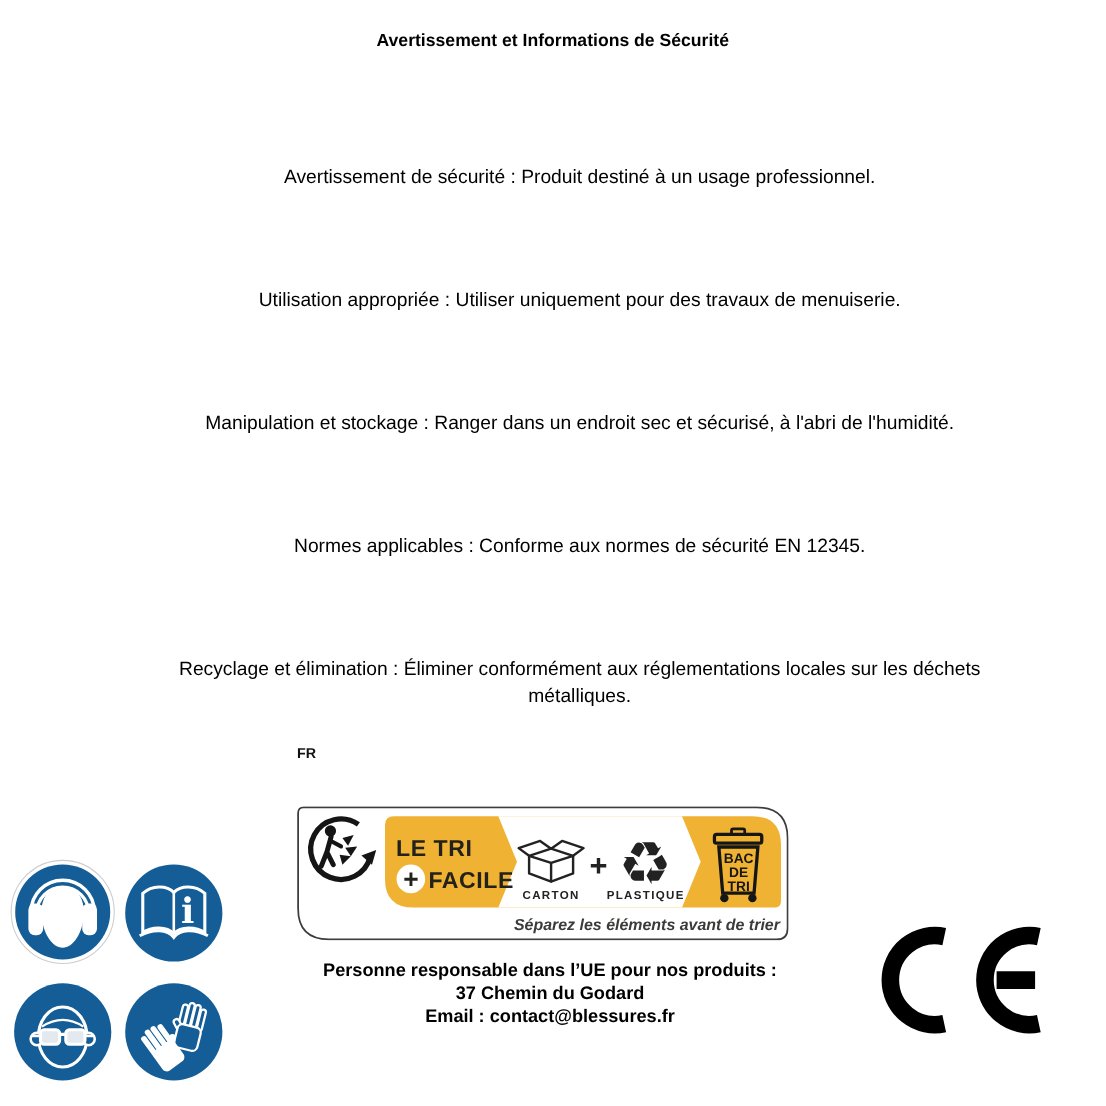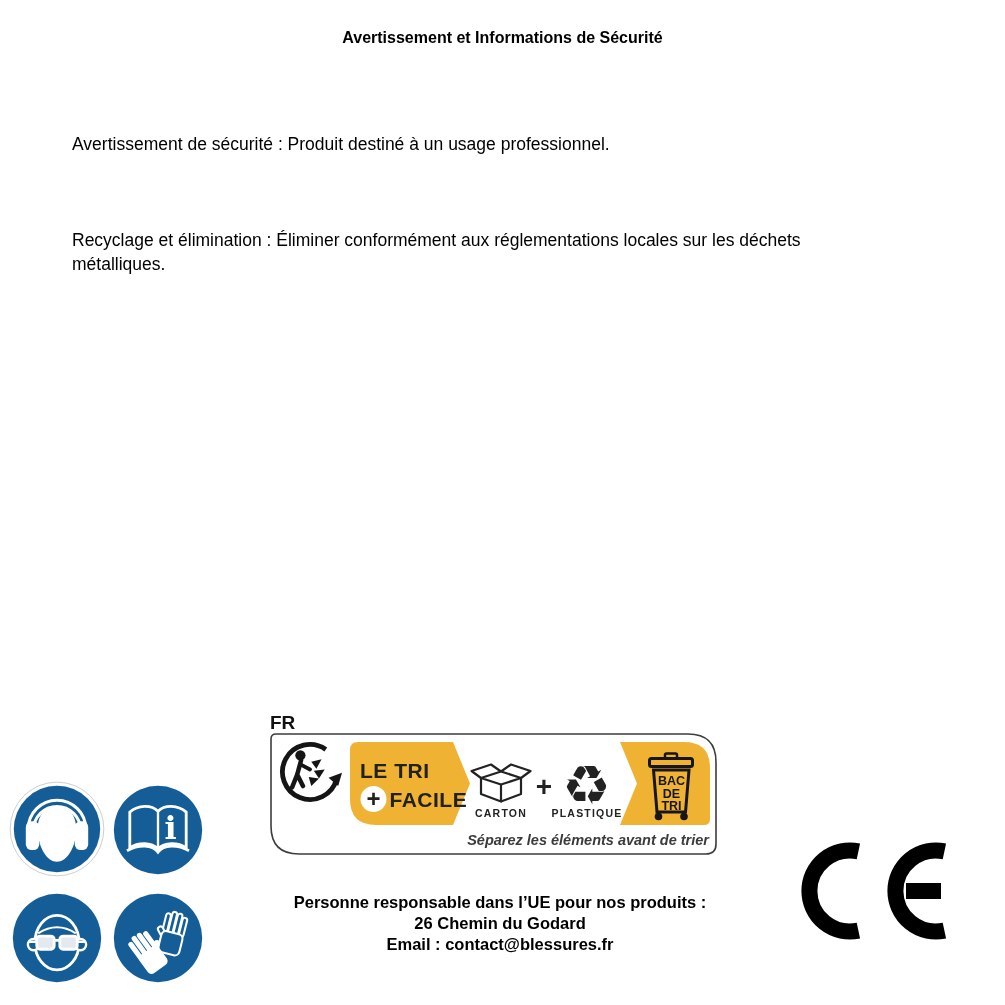--- a/index.html
+++ b/index.html
@@ -8,38 +8,41 @@
     font-family:"Liberation Sans","DejaVu Sans",sans-serif;color:#000;
   }
   .title{
     position:absolute;top:29px;left:0;width:1005px;text-align:center;
     font-size:16px;font-weight:bold;
   }
   .paras{
     position:absolute;left:72px;top:84px;width:910px;
     font-size:17.5px;line-height:24px;white-space:pre;
   }
-  .paras p{margin:0 0 24px 0;}
+  .paras p{margin:16px 0 24px 0;text-align:center;}
   .picto{position:absolute;}
-  .fr-tag{position:absolute;left:270px;top:712px;font-size:19px;font-weight:bold;color:#111;}
+  .fr-tag{position:absolute;left:270px;top:677px;font-size:13px;font-weight:bold;color:#111;}
   .tri-label{position:absolute;left:270px;top:733px;width:447px;height:148px;}
   .tri-label svg{position:absolute;left:0;top:0;}
   .address{
     position:absolute;left:245px;top:872px;width:510px;text-align:center;
-    font-weight:bold;font-size:16.5px;line-height:21px;color:#000;margin-top:20px;
+    font-weight:bold;font-size:16.5px;line-height:21px;color:#000;
   }
   .ce{position:absolute;left:795px;top:838px;}
 </style>
 </head>
 <body>
 
 <div class="title">Avertissement et Informations de Sécurité</div>
 
 <div class="paras">
   <p>Avertissement de sécurité : Produit destiné à un usage professionnel.</p>
+  <p>Utilisation appropriée : Utiliser uniquement pour des travaux de menuiserie.</p>
+  <p>Manipulation et stockage : Ranger dans un endroit sec et sécurisé, à l'abri de l'humidité.</p>
+  <p>Normes applicables : Conforme aux normes de sécurité EN 12345.</p>
   <p>Recyclage et élimination : Éliminer conformément aux réglementations locales sur les déchets
 métalliques.</p>
 </div>
 
 <svg class="picto" style="left:9px;top:781px" width="96" height="96" viewBox="0 0 100 100">
   <circle cx="50" cy="50" r="48.8" fill="none" stroke="#cccccc" stroke-width="1"></circle>
   <circle cx="50" cy="50" r="45" fill="#145D96"></circle>
   <g>
     <path d="M 50 26 C 64 26 71 38 70 53 C 69 70 60 84 50 84 C 40 84 31 70 30 53 C 29 38 36 26 50 26 Z" fill="#fff"></path>
     <rect x="17.5" y="42" width="14" height="30" rx="6" fill="#fff"></rect>
@@ -144,21 +147,21 @@
       <text x="401.5" y="64.5" font-size="12.5" font-weight="bold" text-anchor="middle" fill="#161616" font-family="Liberation Sans, DejaVu Sans, sans-serif">DE</text>
       <text x="401.5" y="77" font-size="12.5" font-weight="bold" text-anchor="middle" fill="#161616" font-family="Liberation Sans, DejaVu Sans, sans-serif">TRI</text>
     </g>
 
     <text x="439" y="112" text-anchor="end" font-size="14.5" font-style="italic" font-weight="bold" fill="#3b3b39" font-family="Liberation Sans, DejaVu Sans, sans-serif">Séparez les éléments avant de trier</text>
   </svg>
 </div>
 
 <div class="address">
   <div>Personne responsable dans l’UE pour nos produits :</div>
-  <div>26 Chemin du Godard</div>
+  <div>37 Chemin du Godard</div>
   <div>Email : contact@blessures.fr</div>
 </div>
 
 <svg class="ce" width="190" height="106" viewBox="0 0 190 106" aria-label="CE">
   <path d="M 63.4 13.4 A 40.5 40.5 0 1 0 63.4 92.6" stroke="#000" stroke-width="16" fill="none"></path>
   <path d="M 149.4 13.4 A 40.5 40.5 0 1 0 149.4 92.6" stroke="#000" stroke-width="16" fill="none"></path>
   <path d="M 111 53 H 146" stroke="#000" stroke-width="16"></path>
 </svg>
 
 </body></html>

